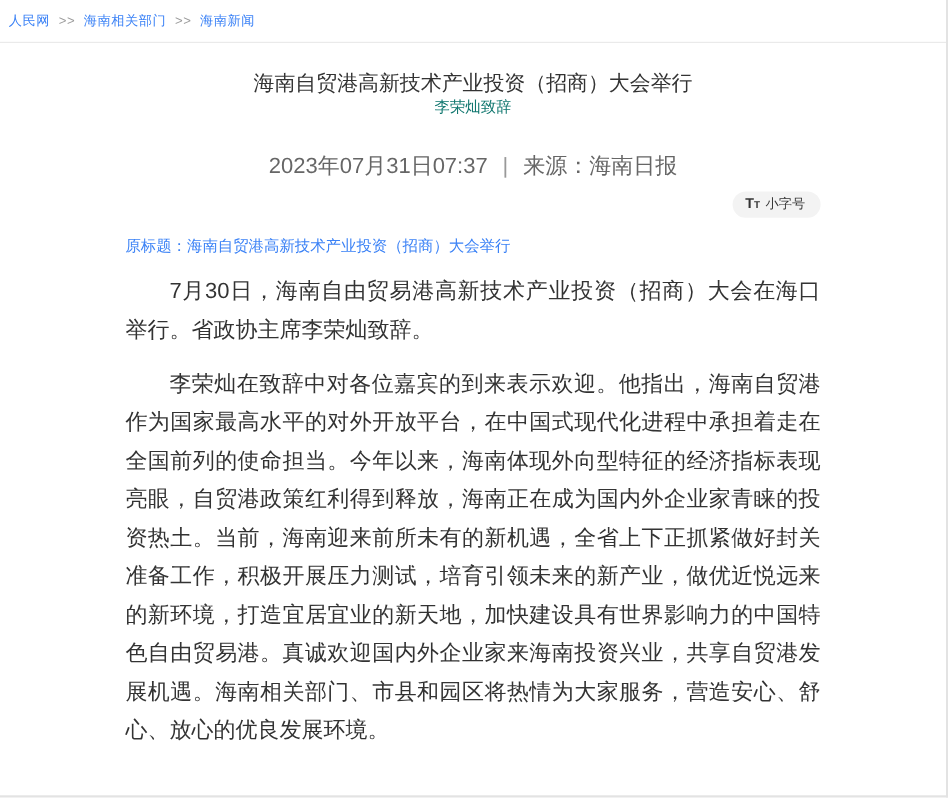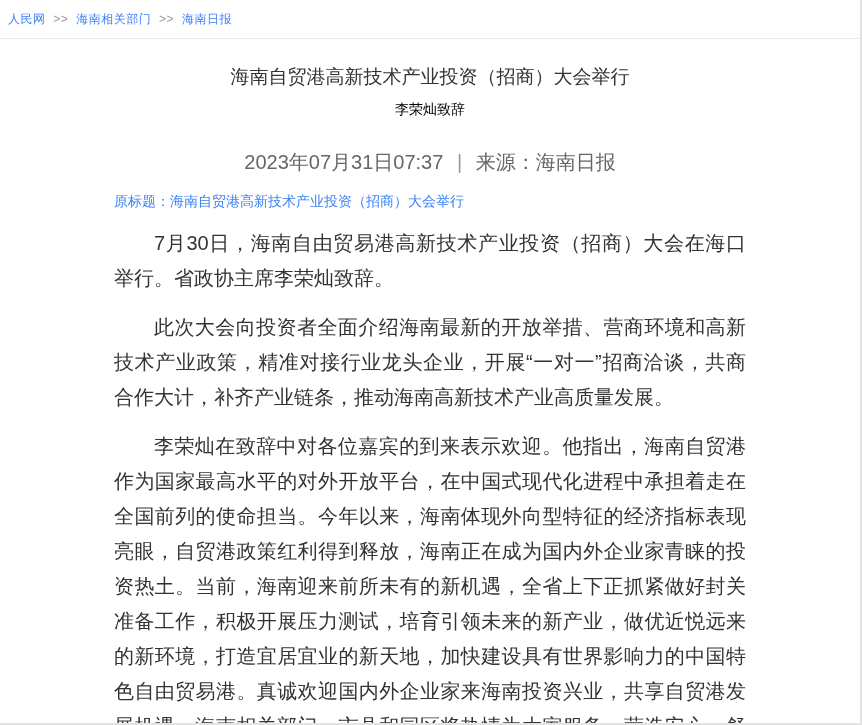--- a/index.html
+++ b/index.html
@@ -43,24 +43,23 @@
   }
   .article-title {
     margin-top: 26px;
     text-align: center;
     font-size: 19px;
     font-weight: 400;
     color: #333;
     line-height: 1.25;
   }
   .article-subtitle {
-    margin-top: 12px;
     text-align: center;
     font-size: 14px;
-    color: #000000;
+    color: #0f766e;
   }
   .article-meta {
     margin-top: 30px;
     text-align: center;
     font-size: 20px;
     color: #666;
   }
   .article-meta .pipe { margin: 0 8px; color: #999; }
 
   .toolbar-row {
@@ -99,40 +98,44 @@
   }
 </style>
 </head>
 <body>
 
 <div class="breadcrumb">
   <a>人民网</a>
   <span class="sep">&gt;&gt;</span>
   <a>海南相关部门</a>
   <span class="sep">&gt;&gt;</span>
-  <a>海南日报</a>
+  <a>海南新闻</a>
 </div>
 
 <hr class="top-divider">
 
 <div class="article">
 
   <h1 class="article-title">海南自贸港高新技术产业投资（招商）大会举行</h1>
 
   <div class="article-subtitle">李荣灿致辞</div>
 
   <div class="article-meta">
     <span>2023年07月31日07:37</span>
     <span class="pipe">|</span>
     <span>来源：海南日报</span>
   </div>
 
+  <div class="toolbar-row">
+    <span class="fontsize-pill">
+      <span class="t-big">T</span><span class="t-small">T</span><span>小字号</span>
+    </span>
+  </div>
 
   <div class="original-title">原标题：海南自贸港高新技术产业投资（招商）大会举行</div>
 
   <div class="article-body">
     <p>7月30日，海南自由贸易港高新技术产业投资（招商）大会在海口举行。省政协主席李荣灿致辞。</p>
-    <p>此次大会向投资者全面介绍海南最新的开放举措、营商环境和高新技术产业政策，精准对接行业龙头企业，开展“一对一”招商洽谈，共商合作大计，补齐产业链条，推动海南高新技术产业高质量发展。</p>
     <p>李荣灿在致辞中对各位嘉宾的到来表示欢迎。他指出，海南自贸港作为国家最高水平的对外开放平台，在中国式现代化进程中承担着走在全国前列的使命担当。今年以来，海南体现外向型特征的经济指标表现亮眼，自贸港政策红利得到释放，海南正在成为国内外企业家青睐的投资热土。当前，海南迎来前所未有的新机遇，全省上下正抓紧做好封关准备工作，积极开展压力测试，培育引领未来的新产业，做优近悦远来的新环境，打造宜居宜业的新天地，加快建设具有世界影响力的中国特色自由贸易港。真诚欢迎国内外企业家来海南投资兴业，共享自贸港发展机遇。海南相关部门、市县和园区将热情为大家服务，营造安心、舒心、放心的优良发展环境。</p>
 
   </div>
 
 </div>
 
 </body></html>

